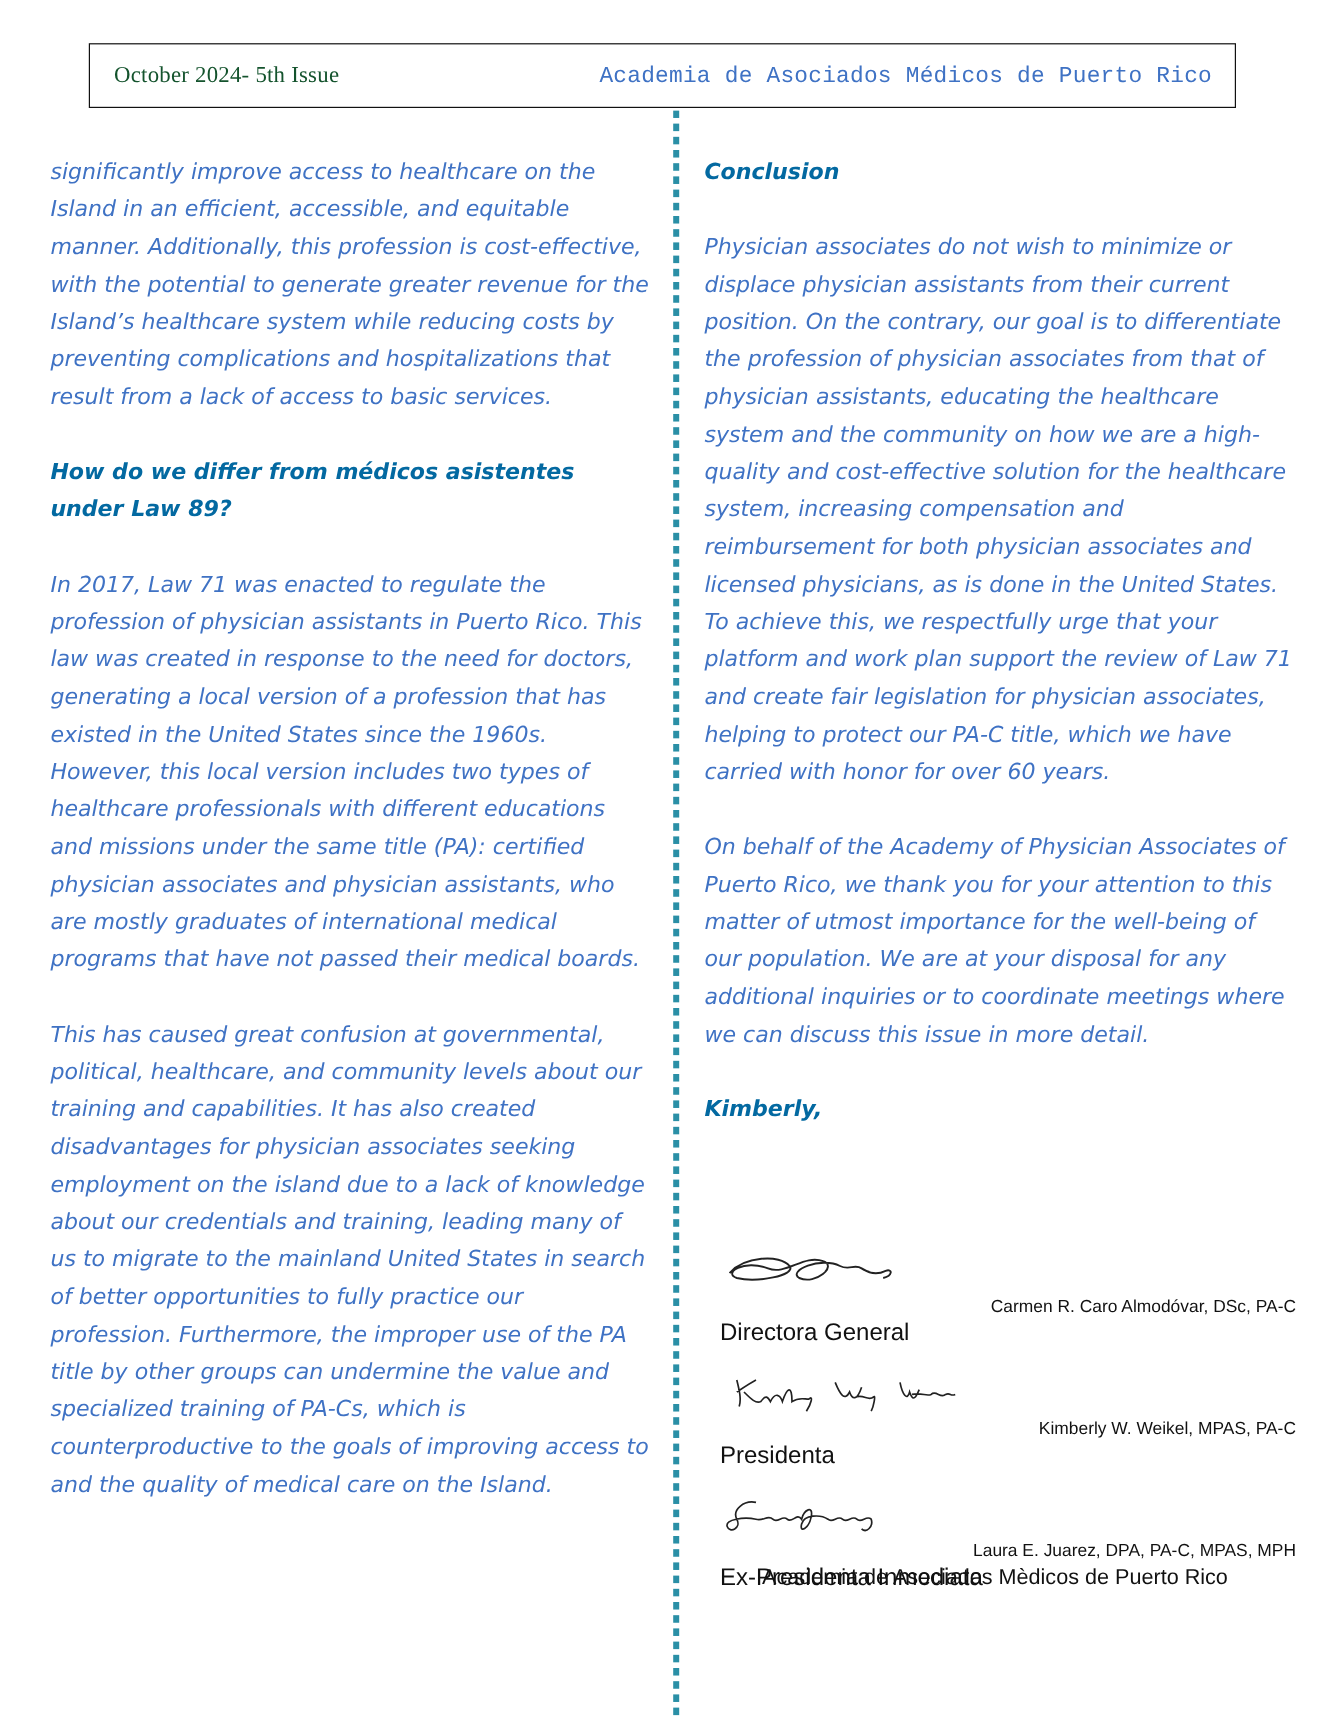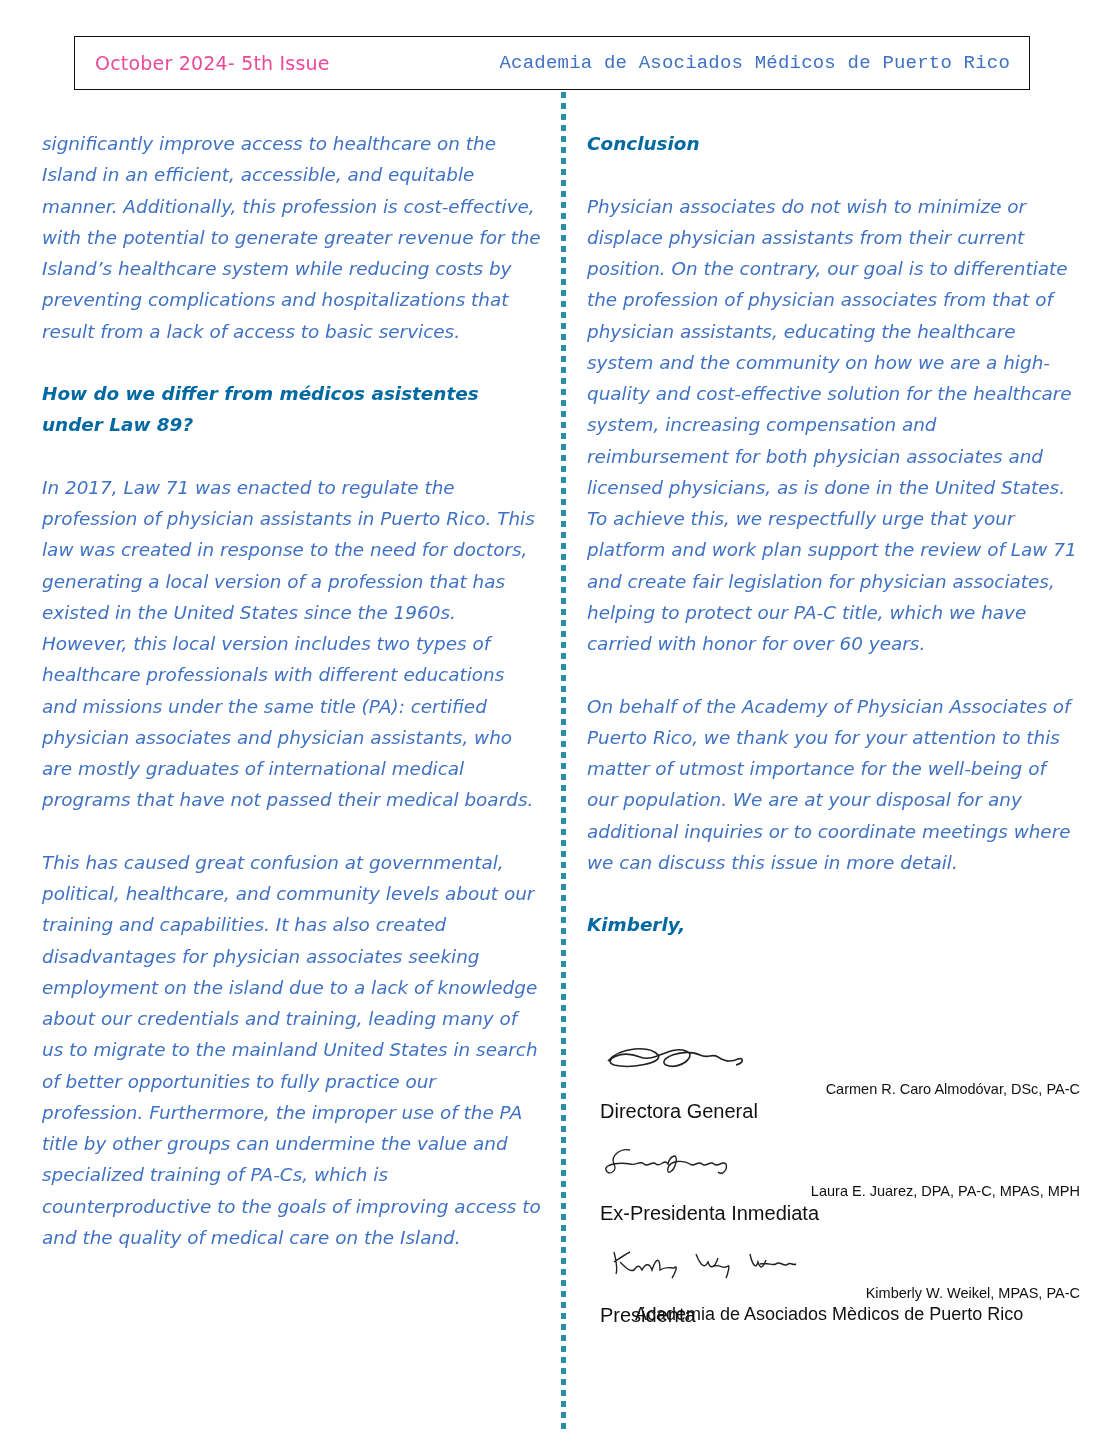--- a/index.html
+++ b/index.html
@@ -1,20 +1,20 @@
 <!DOCTYPE html>
 <html><head>
 <meta charset="utf-8">
 <style>
   html, body { margin: 0; padding: 0; background: #ffffff; }
   body { width: 1104px; height: 1432px; position: relative; overflow: hidden;
          font-family: "DejaVu Sans", sans-serif; }
   .header-box { position: absolute; left: 74px; top: 36px; width: 956px; height: 54px;
          border: 1.5px solid #111; box-sizing: border-box; }
-  .header-left { position: absolute; left: 20px; top: 15px; font-size: 19px; color: #ec4899; letter-spacing: 0.2px; }
+  .header-left { position: absolute; left: 20px; top: 15px; font-size: 19px; color: #14532d; letter-spacing: 0.2px; font-family: Liberation Serif, serif; }
   .header-right { position: absolute; right: 19px; top: 15px; font-size: 19px; color: #3f72c4; letter-spacing: 0.2px; font-family: Liberation Mono, monospace; }
   .divider { position: absolute; left: 561px; top: 92px; width: 5px; height: 1340px;
          background-image: linear-gradient(to bottom, #2a8fa6 0px, #2a8fa6 6px, transparent 6px, transparent 11px);
          background-size: 5px 11px; }
   .col { position: absolute; top: 128px; color: #3f72c4; font-size: 18.4px; line-height: 31.25px; font-style: italic; }
   .col-left { left: 42px; width: 500px; }
   .col-right { left: 587px; width: 495px; }
   .col p { margin: 0 0 31.25px 0; }
   .col h3 { margin: 0 0 31.25px 0; font-size: 18.4px; font-weight: bold; line-height: 31.25px; color: #0369a1; }
   .signatures { position: absolute; left: 600px; top: 1038px; width: 480px; color: #111;
@@ -52,30 +52,30 @@
 
 <div class="signatures">
   <div class="sig-block">
     <svg class="sig-img" width="160" height="38" viewBox="0 0 160 38">
       <path d="M8 22 C 20 8, 50 6, 58 16 C 64 24, 30 30, 14 26 C 2 22, 20 10, 40 18 C 55 24, 70 6, 86 12 C 98 16, 80 32, 66 26 C 56 20, 84 8, 100 16 C 108 20, 112 14, 118 18 C 124 22, 130 24, 138 20 C 144 18, 144 24, 136 26" fill="none" stroke="#222" stroke-width="1.6"></path>
     </svg>
     <div class="sig-name">Carmen R. Caro Almodóvar, DSc, PA-C</div>
     <div class="sig-title">Directora General</div>
   </div>
   <div class="sig-block" style="margin-top:18px;">
-    <svg class="sig-img" width="140" height="36" viewBox="0 0 140 36">
-      <path d="M30 8 C 20 6, 10 14, 14 22 C 18 30, 8 34, 6 28 C 4 22, 20 20, 30 22 C 36 24, 40 18, 44 22 C 48 26, 52 18, 56 22 C 60 26, 64 16, 68 22 C 70 14, 78 10, 76 20 C 74 30, 66 34, 68 26 C 70 18, 84 18, 90 22 C 94 26, 98 18, 102 22 C 106 26, 110 18, 114 22 C 118 26, 122 18, 126 22 C 128 28, 122 34, 118 30" fill="none" stroke="#222" stroke-width="1.4"></path>
-    </svg>
-    <div class="sig-name">Laura E. Juarez, DPA, PA-C, MPAS, MPH</div>
-    <div class="sig-title">Ex-Presidenta Inmediata</div>
-  </div>
-  <div class="sig-block" style="margin-top:18px;">
     <svg class="sig-img" width="200" height="36" viewBox="0 0 200 36">
       <path d="M14 8 C 16 16, 18 24, 16 30 M14 18 C 20 14, 26 10, 30 8 M20 18 C 26 24, 30 28, 34 26 C 38 20, 40 22, 42 26 C 46 18, 50 20, 52 26 C 56 14, 60 12, 60 26 C 66 22, 70 24, 74 24 C 78 20, 76 28, 72 34" fill="none" stroke="#222" stroke-width="1.4"></path>
       <path d="M96 10 C 100 20, 104 26, 108 18 C 110 24, 114 26, 118 14 M114 22 C 120 20, 124 26, 128 22 C 130 20, 128 30, 126 34" fill="none" stroke="#222" stroke-width="1.4"></path>
       <path d="M150 10 C 152 20, 156 26, 158 18 C 160 24, 162 26, 166 16 M160 20 C 168 18, 172 22, 176 20 C 180 16, 184 24, 188 20 C 192 18, 192 22, 196 20" fill="none" stroke="#222" stroke-width="1.4"></path>
     </svg>
     <div class="sig-name">Kimberly W. Weikel, MPAS, PA-C</div>
     <div class="sig-title">Presidenta</div>
   </div>
+  <div class="sig-block" style="margin-top:18px;">
+    <svg class="sig-img" width="140" height="36" viewBox="0 0 140 36">
+      <path d="M30 8 C 20 6, 10 14, 14 22 C 18 30, 8 34, 6 28 C 4 22, 20 20, 30 22 C 36 24, 40 18, 44 22 C 48 26, 52 18, 56 22 C 60 26, 64 16, 68 22 C 70 14, 78 10, 76 20 C 74 30, 66 34, 68 26 C 70 18, 84 18, 90 22 C 94 26, 98 18, 102 22 C 106 26, 110 18, 114 22 C 118 26, 122 18, 126 22 C 128 28, 122 34, 118 30" fill="none" stroke="#222" stroke-width="1.4"></path>
+    </svg>
+    <div class="sig-name">Laura E. Juarez, DPA, PA-C, MPAS, MPH</div>
+    <div class="sig-title">Ex-Presidenta Inmediata</div>
+  </div>
 </div>
 
 <div class="org-footer">Academia de Asociados Mèdicos de Puerto Rico</div>
 
 </body></html>

